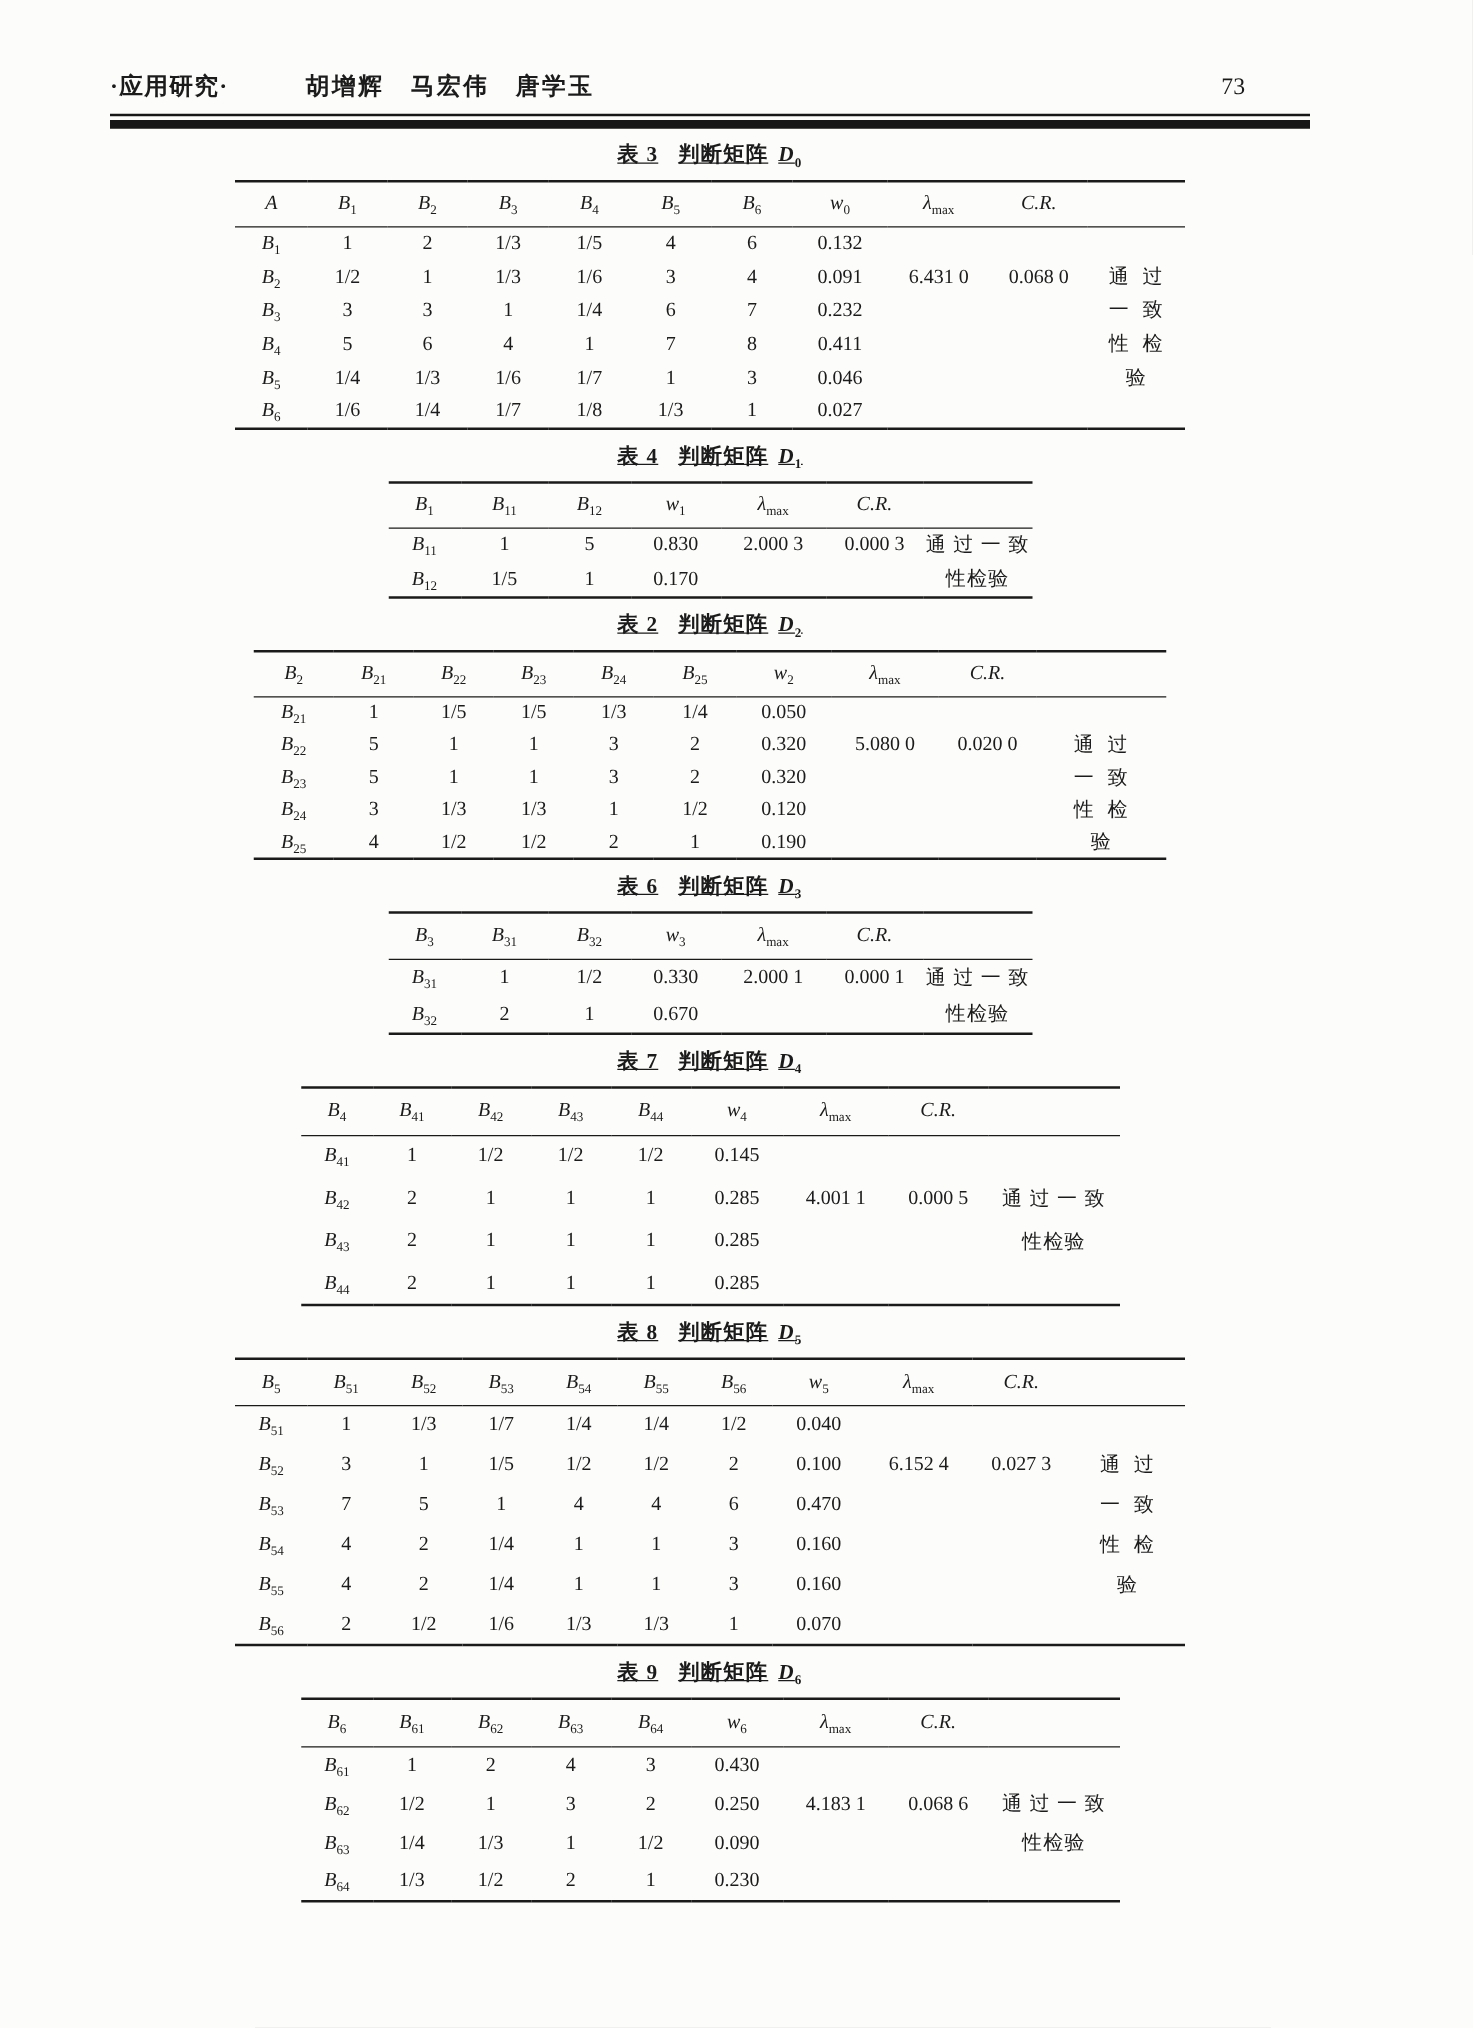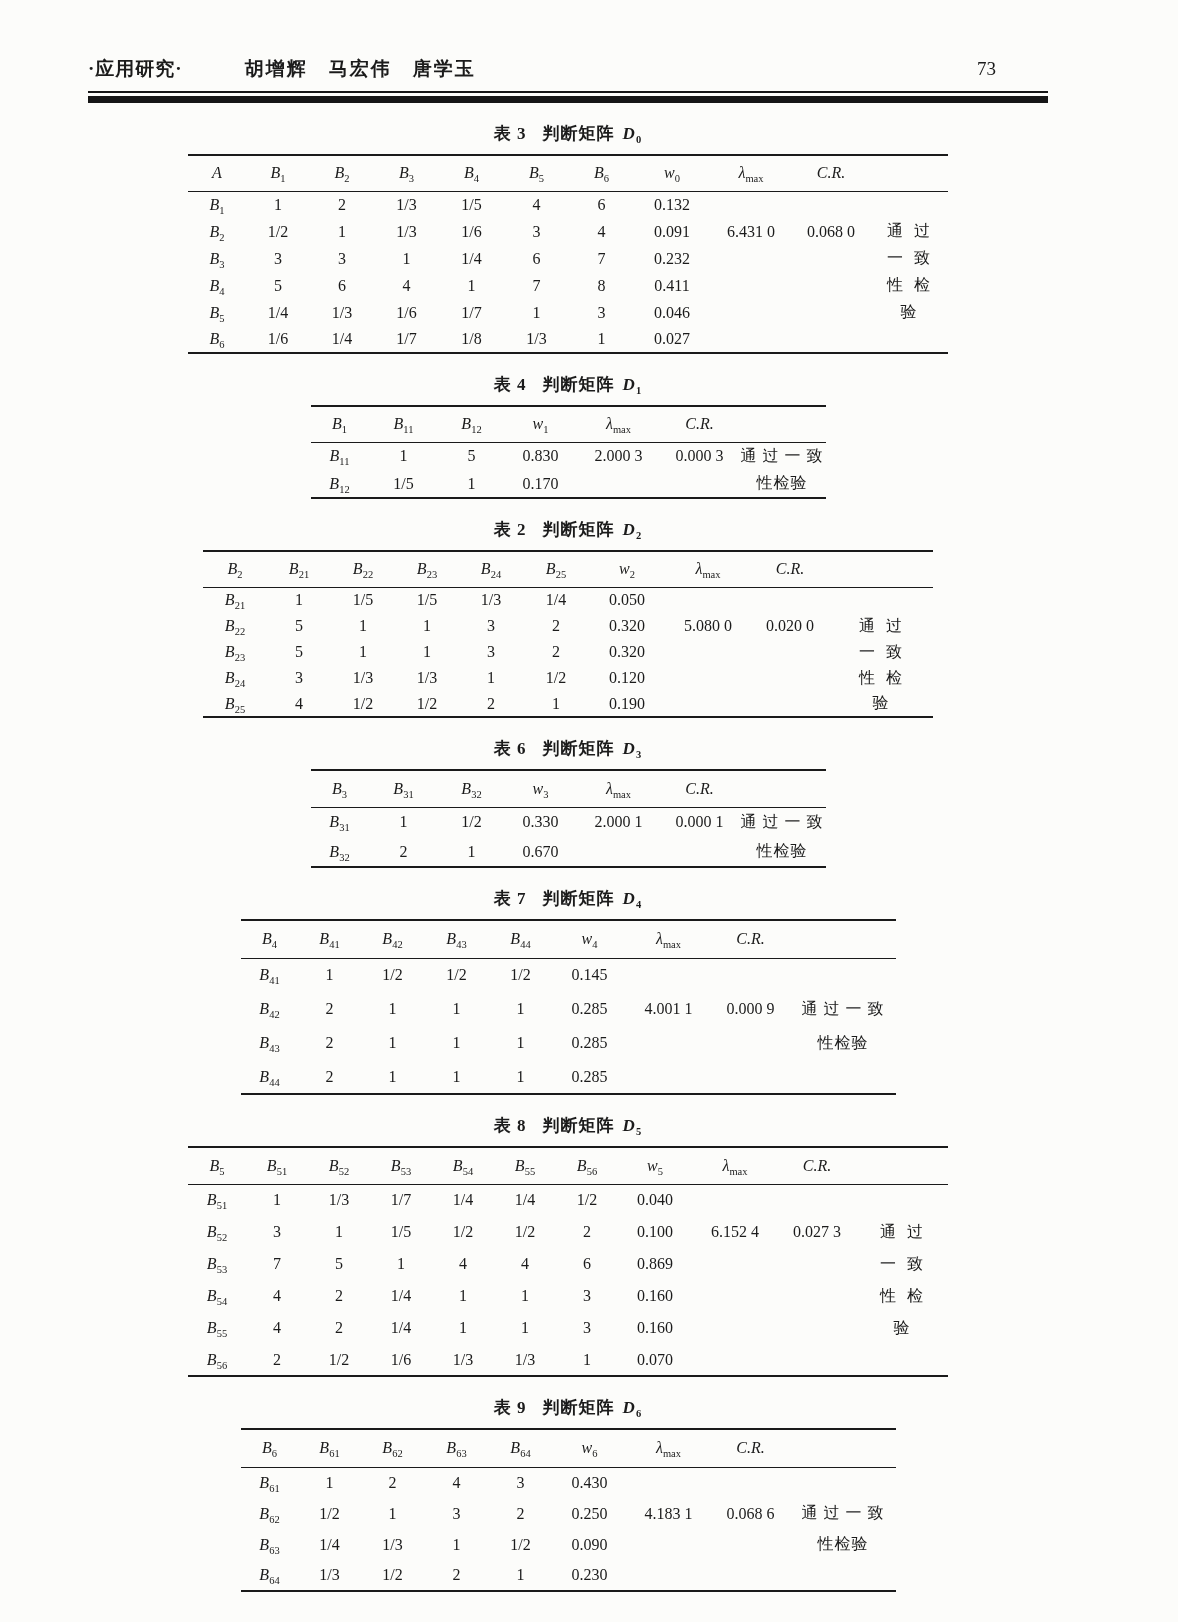--- a/index.html
+++ b/index.html
@@ -26,22 +26,23 @@
   .hdr-page{margin-left:auto;margin-right:52px;font-weight:normal;font-size:19px;letter-spacing:0;}
   .hdr-rule-thin{width:960px;height:0;border-top:2px solid #161616;margin-top:9px;}
   .hdr-rule-thick{width:960px;height:7px;background:#161616;margin-top:3px;}
   
   .tables-col{width:960px;}
   .tbl-block{display:flex;flex-direction:column;align-items:center;}
   .caption{
     text-align:center;
     font-weight:bold;
     font-size:17px;
-    margin:19px 0 9px 0;
+    margin:9px 0 9px 0;
     letter-spacing:1px;
+    text-decoration:underline;
   }
   .caption .cap-prefix{margin-right:16px;}
   .caption .cap-matrix{font-style:italic;margin-left:8px;font-family:"Liberation Serif",serif;}
   table.jtable{
     border-collapse:collapse;
     table-layout:fixed;
     border-top:2.5px solid #1a1a1a;
     border-bottom:2.5px solid #1a1a1a;
     font-size:16px;
   }
@@ -415,21 +416,21 @@
                 <td class="note"></td>
               </tr>
               <tr>
                 <td class="lbl"><span>B</span><sub>42</sub></td>
                 <td class="num">2</td>
                 <td class="num">1</td>
                 <td class="num">1</td>
                 <td class="num">1</td>
                 <td class="num">0.285</td>
                 <td class="num">4.001 1</td>
-                <td class="num">0.000 9</td>
+                <td class="num">0.000 5</td>
                 <td class="note">通 过 一 致</td>
               </tr>
               <tr>
                 <td class="lbl"><span>B</span><sub>43</sub></td>
                 <td class="num">2</td>
                 <td class="num">1</td>
                 <td class="num">1</td>
                 <td class="num">1</td>
                 <td class="num">0.285</td>
                 <td class="num"></td>
@@ -509,21 +510,21 @@
                 <td class="note">通  过</td>
               </tr>
               <tr>
                 <td class="lbl"><span>B</span><sub>53</sub></td>
                 <td class="num">7</td>
                 <td class="num">5</td>
                 <td class="num">1</td>
                 <td class="num">4</td>
                 <td class="num">4</td>
                 <td class="num">6</td>
-                <td class="num">0.869</td>
+                <td class="num">0.470</td>
                 <td class="num"></td>
                 <td class="num"></td>
                 <td class="note">一  致</td>
               </tr>
               <tr>
                 <td class="lbl"><span>B</span><sub>54</sub></td>
                 <td class="num">4</td>
                 <td class="num">2</td>
                 <td class="num">1/4</td>
                 <td class="num">1</td>

